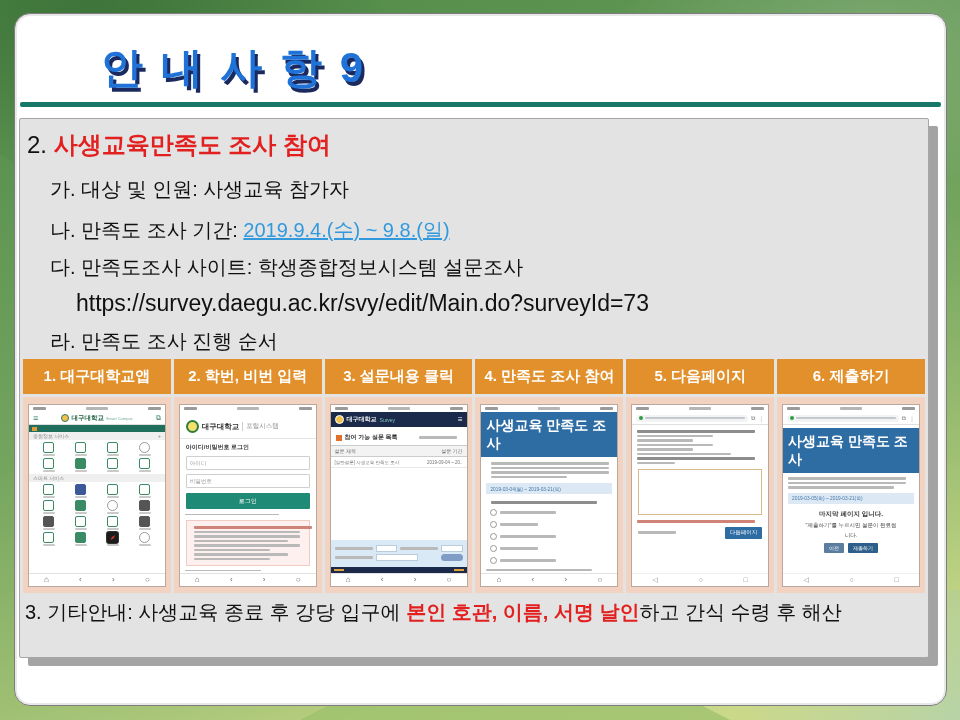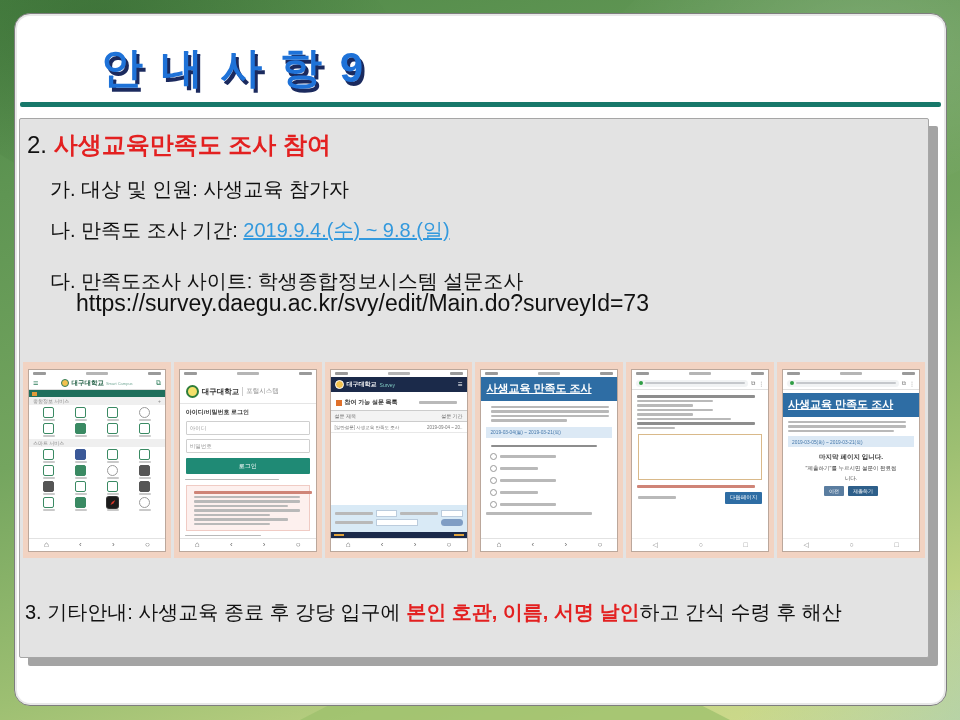--- a/index.html
+++ b/index.html
@@ -17,21 +17,21 @@
   .panel{position:absolute;left:14px;top:13px;width:931px;height:691px;background:#ffffff;
     border:1px solid #7d7d7d;border-radius:16px;box-shadow:inset 0 0 0 2px #e8e8e8;}
   .title{position:absolute;left:86px;top:26px;font-size:42px;font-weight:bold;color:#1E72D8;
     letter-spacing:3px;text-shadow:3px 4px 0 #1B2A5E;white-space:nowrap;}
   .tealline{position:absolute;left:5px;right:5px;top:88px;height:5px;background:#17786A;border-radius:2px;}
   .graybox{position:absolute;left:4px;top:104px;width:908px;height:538px;background:#E3E3E3;
     border:1px solid #a6a6a6;border-radius:2px;box-shadow:9px 8px 0 rgba(148,148,148,.85);}
   .h2{position:absolute;left:7px;top:10px;font-size:24px;color:#111;white-space:nowrap;}
   .h2 .red{color:#E32020;font-weight:bold;margin-top:10px;}
   .li{position:absolute;left:30px;font-size:20px;color:#111;white-space:nowrap;}
-  .li-ga{top:57px;} .li-na{top:98px;} .li-da{top:149px;} .li-ra{top:209px;}
+  .li-ga{top:57px;} .li-na{top:98px;} .li-da{top:135px;} .li-ra{top:209px;}
   .li-url{position:absolute;left:56px;top:171px;font-size:23px;color:#111;white-space:nowrap;}
   .link{color:#3399DD;text-decoration:underline;cursor:pointer;}
   .steps{position:absolute;left:3px;top:240px;width:902px;}
   .steps-head{display:flex;gap:3px;}
   .step{flex:1;background:#E1902B;color:#fff;font-weight:bold;font-size:15px;text-align:center;
     padding:8px 0;white-space:nowrap;overflow:hidden;}
   .cells{display:flex;gap:3px;margin-top:3px;}
   .cell{flex:1;background:#F2D3C2;height:196px;display:flex;justify-content:center;align-items:flex-start;}
   .line3{position:absolute;left:5px;top:480px;font-size:20px;color:#111;white-space:nowrap;}
   .line3 .red{color:#E32020;font-weight:bold;}
@@ -90,21 +90,21 @@
   .p3-th span:first-child{flex:1.4;} .p3-th span:last-child{flex:1;text-align:right;}
   .p3-row{display:flex;font-size:4.5px;color:#777;padding:2.5px 4px;border-bottom:1px solid #e8e8e8;}
   .p3-row span:first-child{flex:1.4;} .p3-row span:last-child{flex:1;text-align:right;}
   .p3-search{background:#d9eaf6;margin-top:auto;padding:3px 4px 4px;}
   .p3-srow{display:flex;gap:3px;align-items:center;margin:2px 0;}
   .p3-field{background:#fff;border:1px solid #bcd;height:5px;flex:1;}
   .p3-btn{background:#7f9dc4;border-radius:4px;width:22px;height:7px;margin-left:auto;}
   .p3-navy{height:6px;background:#1B2A4A;display:flex;align-items:center;justify-content:space-between;padding:0 3px;}
   .p3-navy i{width:10px;height:2px;background:#e0a23a;display:block;}
   
-  .p4-title{background:#2E6DA4;color:#fff;font-weight:bold;font-size:11px;line-height:1.25;padding:5px 5px;text-decoration:underline;}
+  .p4-title{background:#2E6DA4;color:#fff;font-weight:bold;font-size:14px;line-height:1.25;padding:5px 5px;}
   .p4-date{background:#dce9f5;color:#4477aa;font-size:4.8px;padding:2.5px 4px;margin:2px 5px;white-space:nowrap;}
   .p4-q{margin:3px 5px 1px;}
   .p4-radio{display:flex;align-items:center;gap:3px;margin:2.5px 9px;}
   .p4-radio b{width:5px;height:5px;border:1px solid #999;border-radius:50%;background:#fff;}
   
   .p-url{display:flex;align-items:center;gap:3px;padding:2.5px 4px;border-bottom:1px solid #e0e0e0;color:#777;}
   .url-pill{flex:1;display:flex;align-items:center;gap:2px;background:#f1f3f4;border-radius:5px;padding:1.5px 3px;}
   .url-pill b{width:4px;height:4px;border-radius:50%;background:#2f9e44;}
   .url-pill i{flex:1;height:2.5px;background:#c5c8cc;border-radius:1px;}
   .p5-area{margin:3px 6px;border:1px solid #d9b98a;height:44px;background:#fff;}
@@ -132,22 +132,31 @@
     <div class="h2">
       <span>2.</span>
       <span class="red">사생교육만족도 조사 참여</span>
     </div>
     <div class="li li-ga">가. 대상 및 인원: 사생교육  참가자</div>
     <div class="li li-na">
       <span>나. 만족도 조사 기간: </span><span class="link">2019.9.4.(수) ~ 9.8.(일)</span>
     </div>
     <div class="li li-da">다. 만족도조사 사이트: 학생종합정보시스템 설문조사</div>
     <div class="li-url">https://survey.daegu.ac.kr/svy/edit/Main.do?surveyId=73</div>
+    <div class="li li-ra">라. 만족도 조사 진행 순서</div>
 
     <div class="steps">
+      <div class="steps-head">
+        <div class="step">1. 대구대학교앱</div>
+        <div class="step">2. 학번, 비번 입력</div>
+        <div class="step">3. 설문내용 클릭</div>
+        <div class="step">4. 만족도 조사 참여</div>
+        <div class="step">5. 다음페이지</div>
+        <div class="step">6. 제출하기</div>
+      </div>
       <div class="cells">
 
         <div class="cell">
           <div class="phone">
             <div class="p-status">
                 <i class="sbar"></i>
                 <i class="sbar mid"></i>
                 <i class="sbar"></i>
               </div>
             <div class="p1-header">

